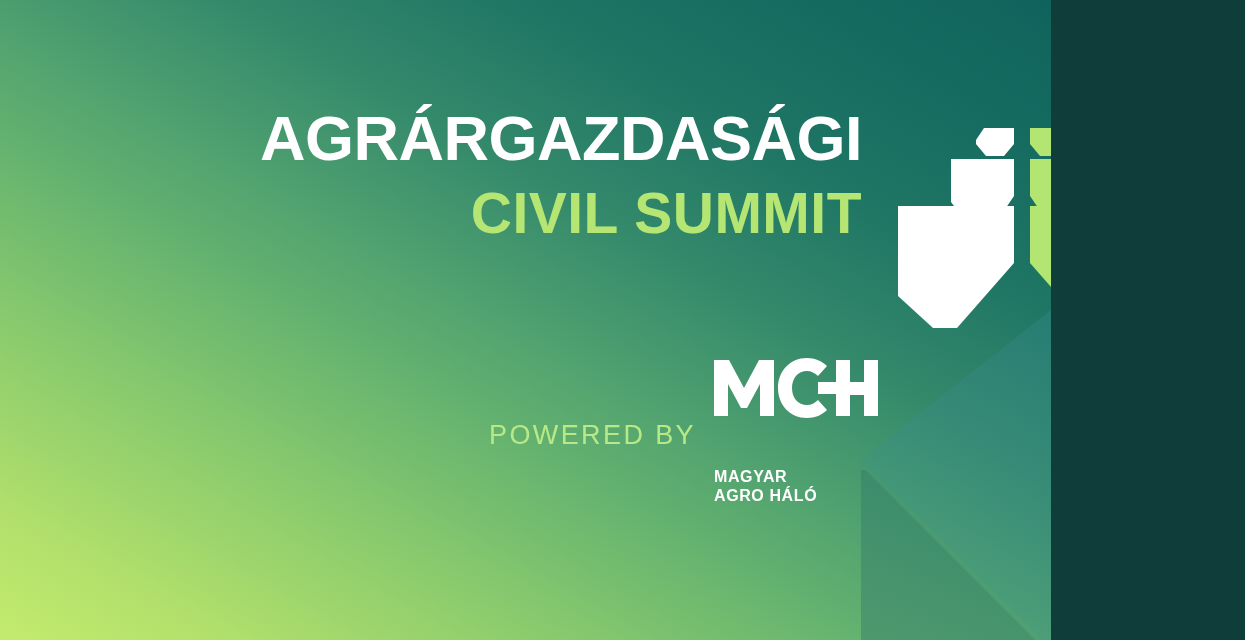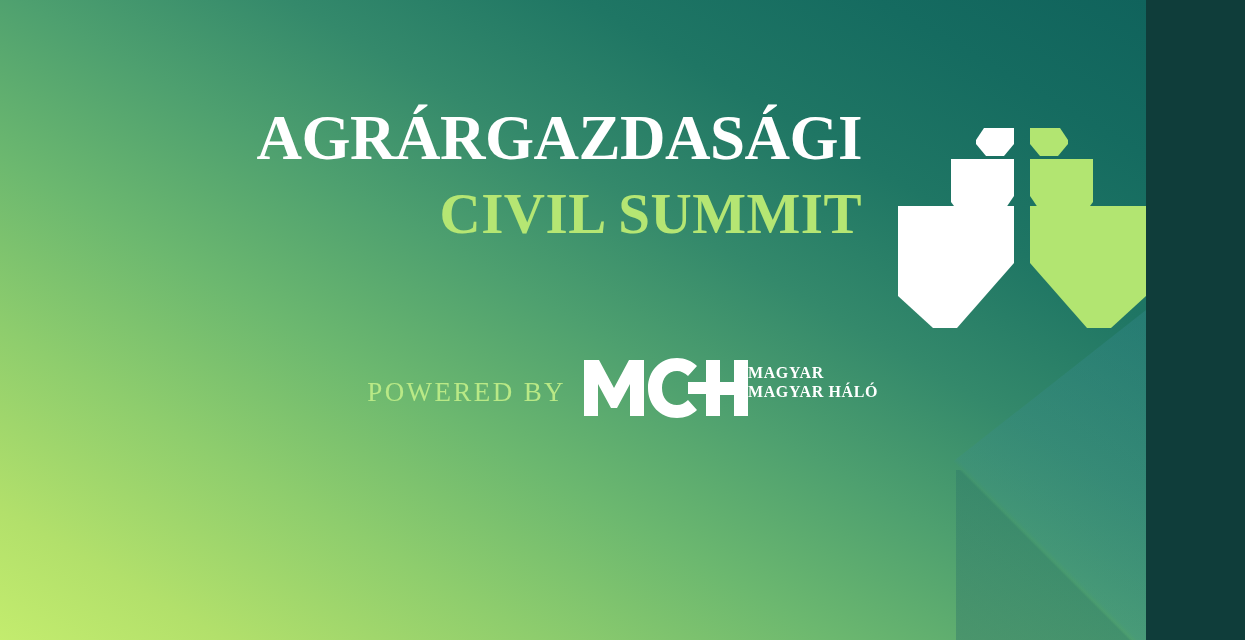--- a/index.html
+++ b/index.html
@@ -2,24 +2,24 @@
 <html><head>
 <meta charset="utf-8">
 <style>
   html, body {
     margin: 0;
     padding: 0;
     background: #0f3d3a;
   }
   #banner {
     position: relative;
-    width: 1146px;
+    width: 1051px;
     height: 640px;
     overflow: hidden;
-    font-family: Liberation Serif, serif;
+    font-family: Liberation Sans, sans-serif;
     
     background:
       linear-gradient(30deg,
         #c3ec6e 0%,
         #b2e06b 10%,
         #8ecd6d 24%,
         #6cb86f 37%,
         #4ea06f 50%,
         #34896b 62%,
         #1f7664 75%,
@@ -92,22 +92,23 @@
     color: #b9e986;
     font-size: 27px;
     font-weight: 400;
     letter-spacing: 2.4px;
     margin-top: 8px;
     margin-right: 18px;
     white-space: nowrap;
   }
   #mch-logo {
     display: flex;
-    flex-direction: row;
+    flex-direction: column;
     align-items: flex-start;
+    gap: 44px;
   }
   #mch-mark { display: block; }
   #mch-sub {
     margin-top: 6px;
     color: #ffffff;
     font-size: 16px;
     font-weight: 700;
     letter-spacing: 0.6px;
     line-height: 1.16;
   }
@@ -158,21 +159,21 @@
           L 113,8
           C 108,3 101,0 93,0 Z"></path>
 
         <rect fill="#ffffff" x="104" y="24" width="28" height="12"></rect>
 
         <polygon fill="#ffffff" points="122,2 136,2 136,24 150,24 150,2 164,2 164,58 150,58 150,37 136,37 136,58 122,58"></polygon>
       </svg>
 
       <div id="mch-sub">
         <span>MAGYAR</span>
-        <span>MAGYAR HÁLÓ</span>
+        <span>AGRO HÁLÓ</span>
       </div>
 
     </div>
   </div>
 
   <svg id="plant-emblem" viewBox="0 0 258 218" aria-hidden="true">
 
     <polygon fill="#ffffff" points="91,10 121,10 121,26 111,38 93,38 83,26 83,22"></polygon>
 
     <polygon fill="#ffffff" points="58,41 121,41 121,78 106,100 70,100 58,84 58,58"></polygon>

